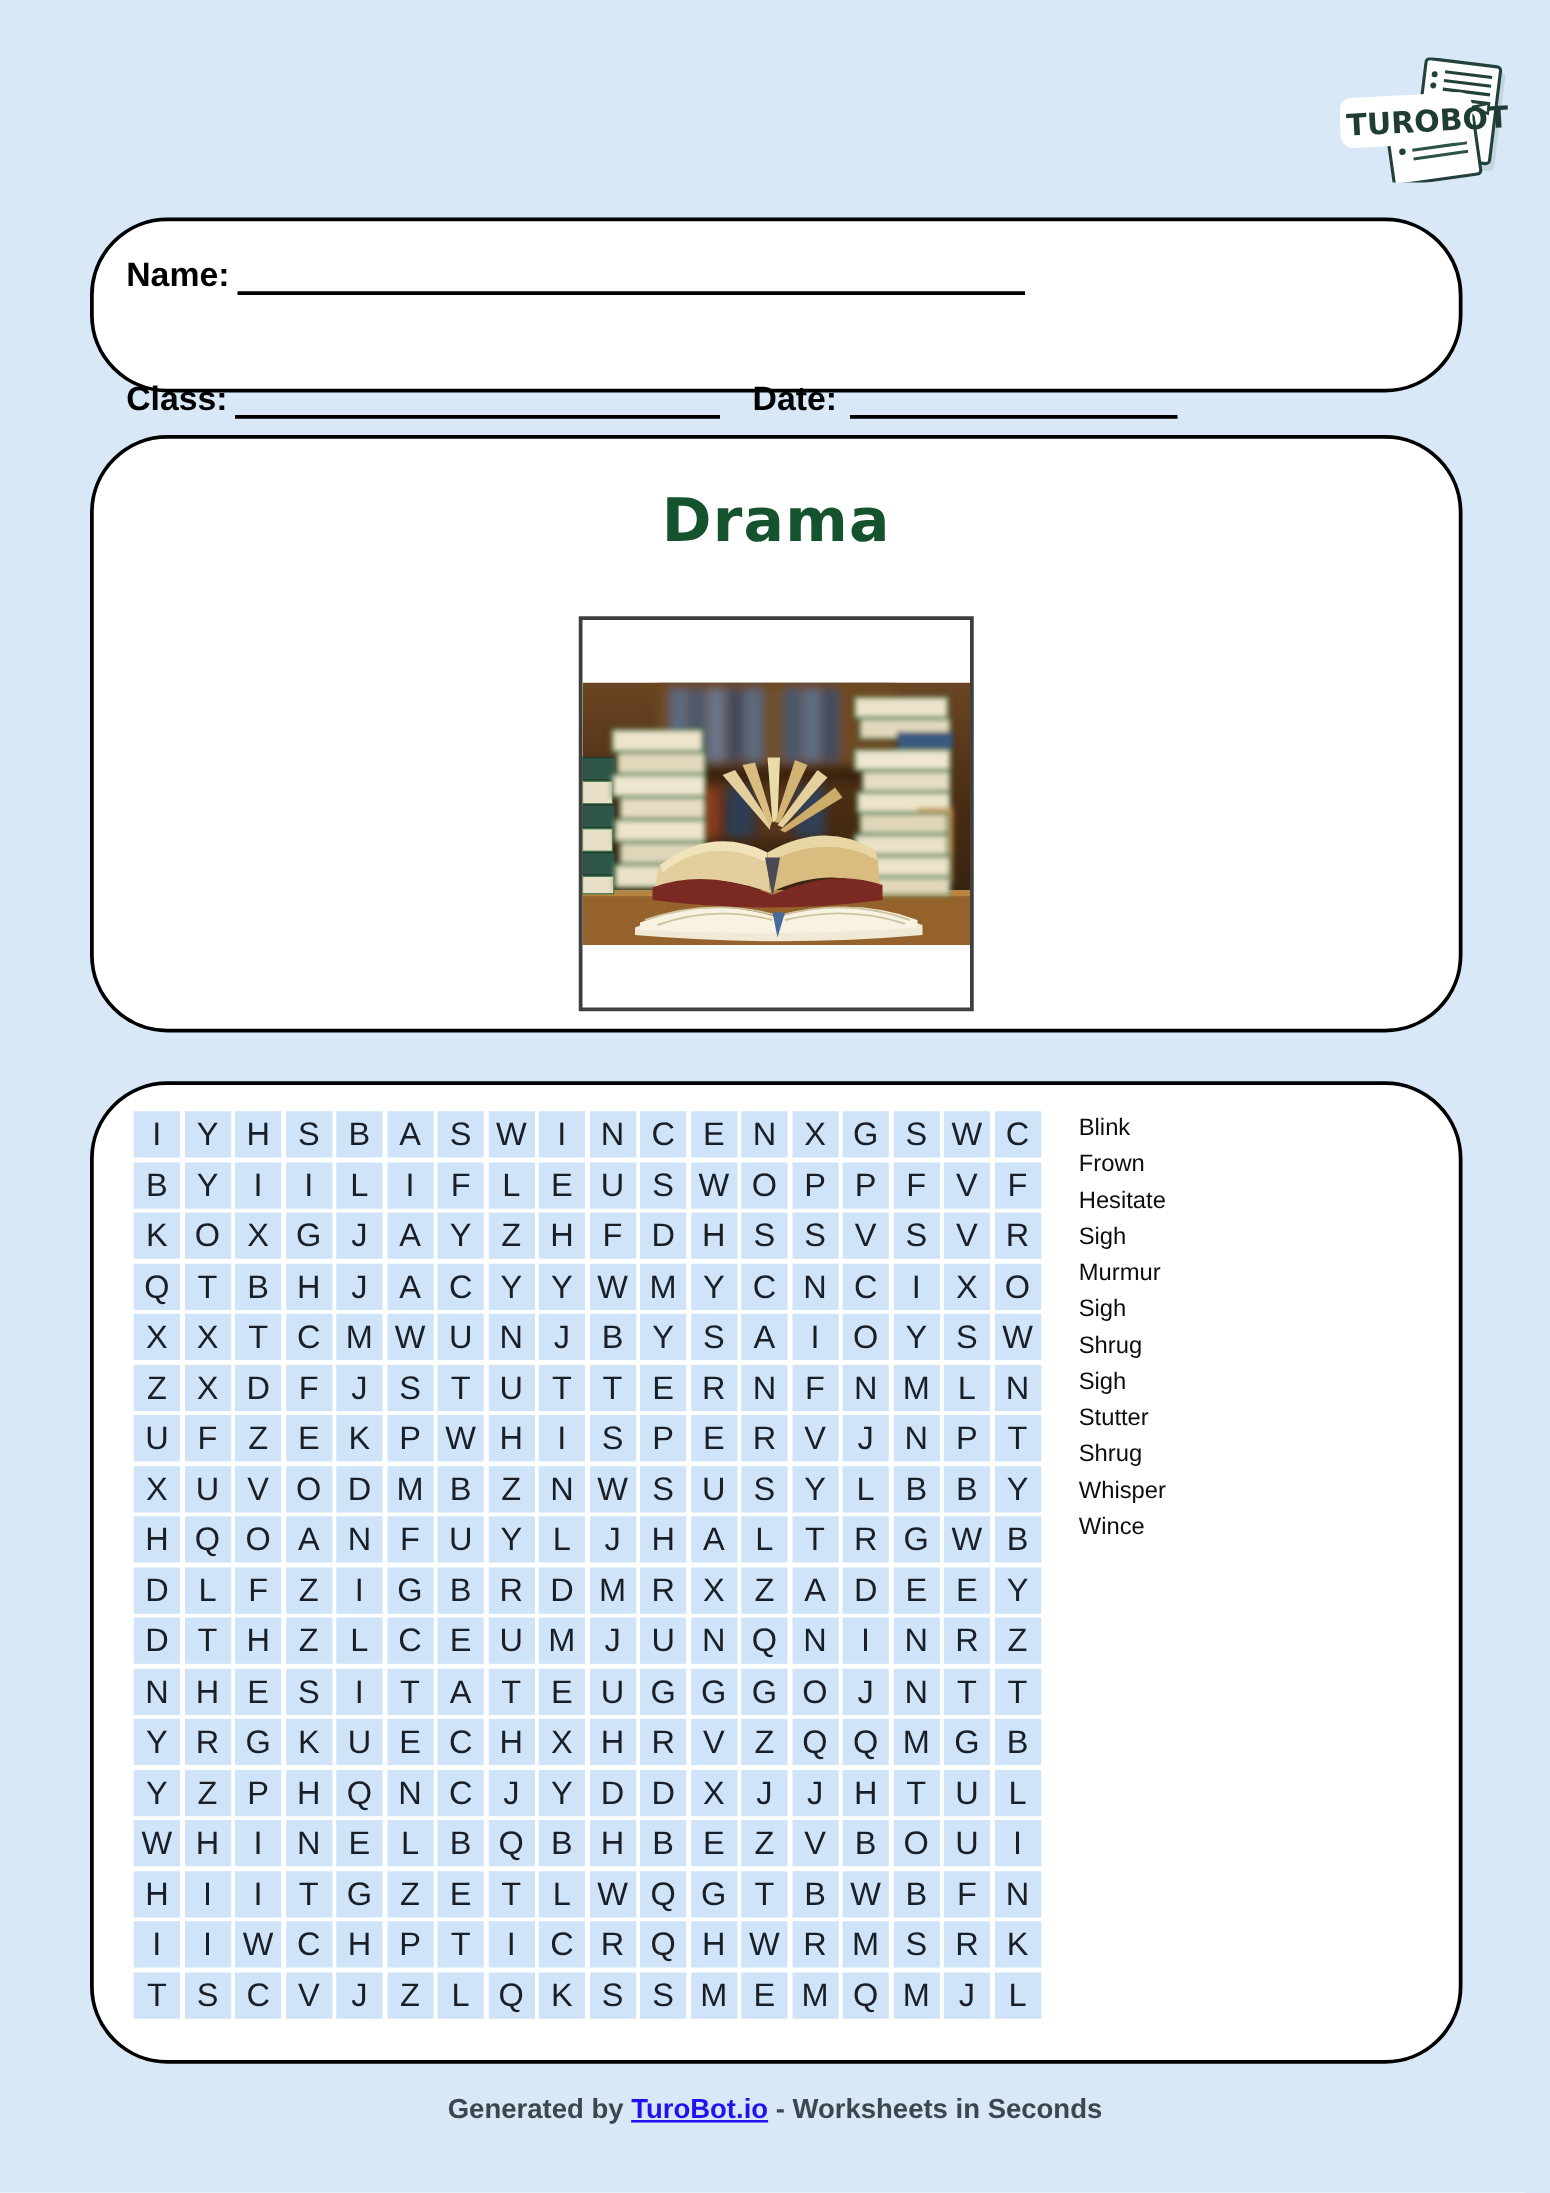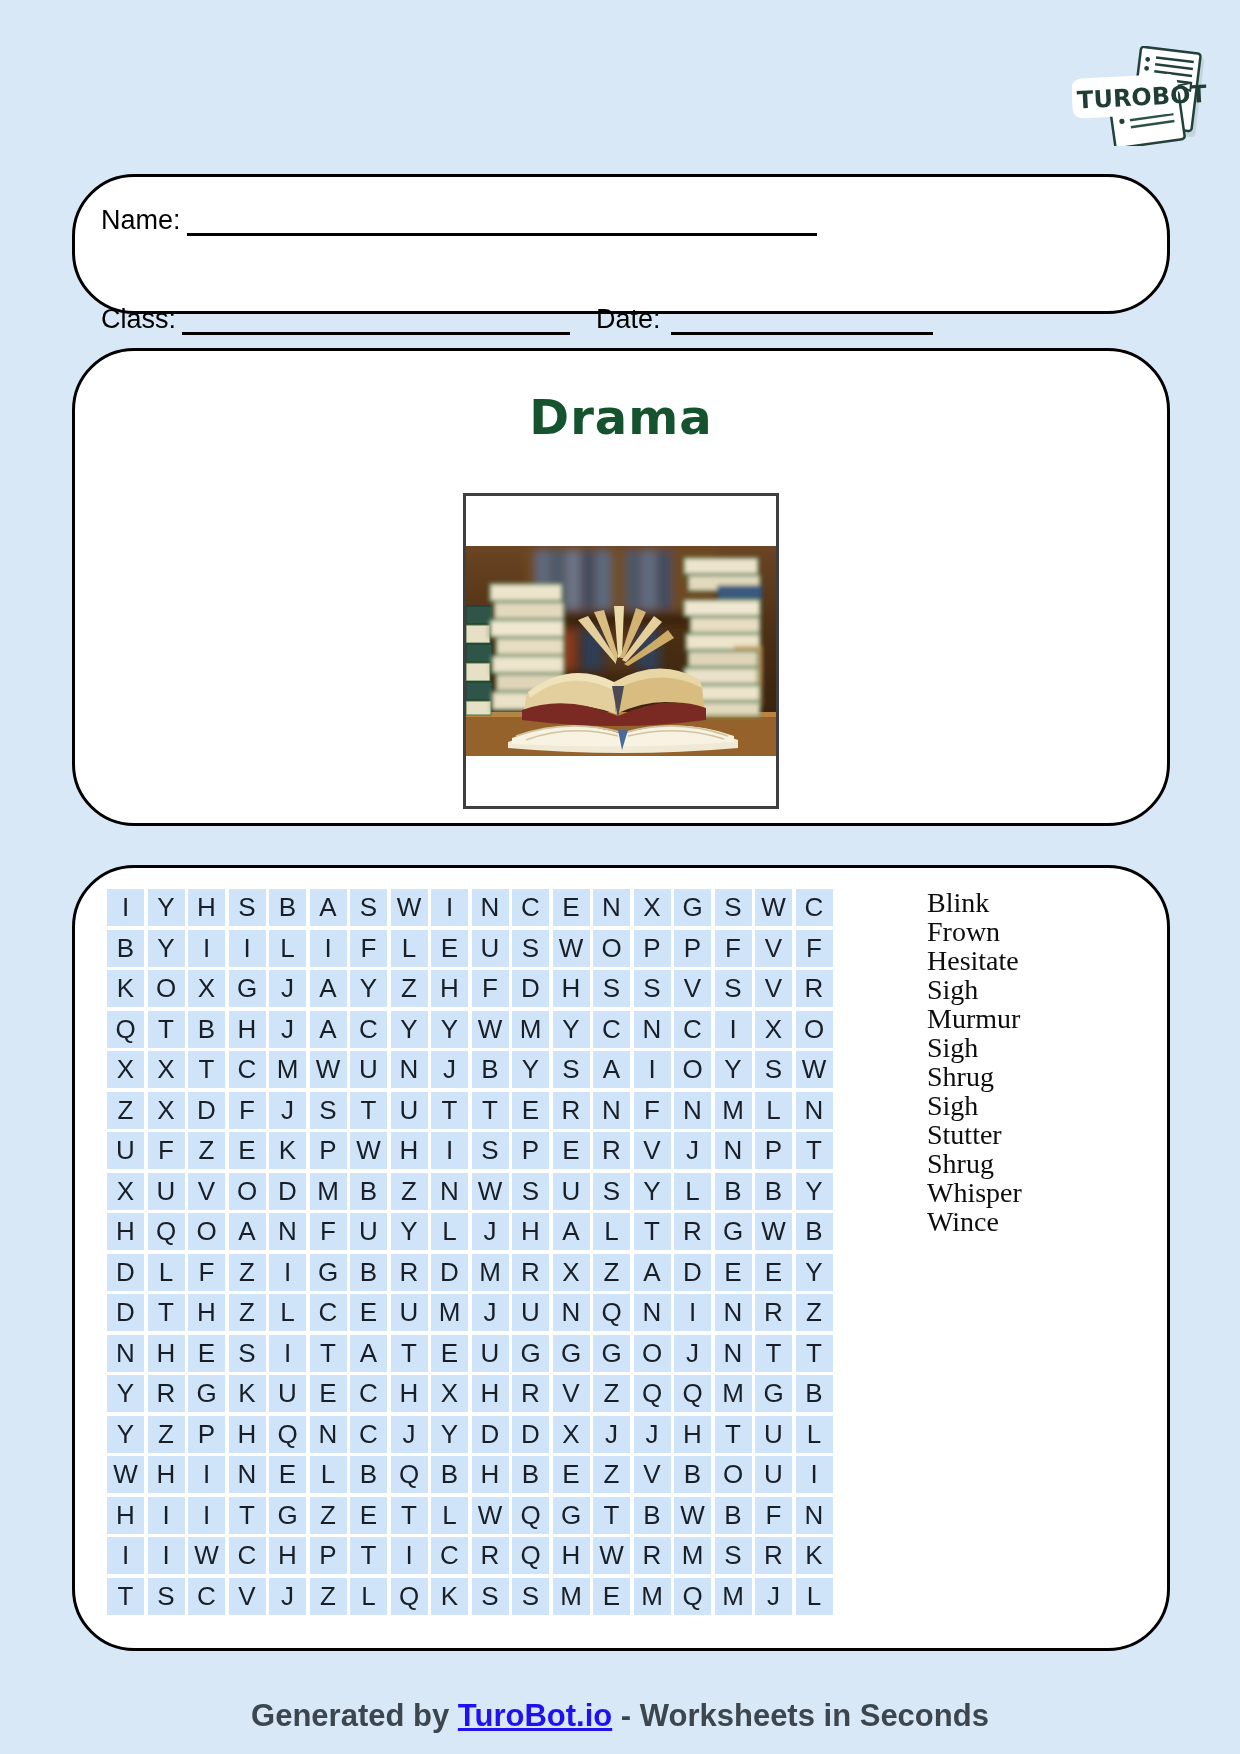--- a/index.html
+++ b/index.html
@@ -14,21 +14,21 @@
   .logo{position:absolute;top:46px;left:1072px;width:138px;height:100px;}
   
   .card{
     position:absolute;left:72px;width:1098px;
     background:#ffffff;border:3px solid #000;box-sizing:border-box;
   }
   .name-card{top:174px;height:140px;border-radius:62px;}
   .title-card{top:348px;height:478px;border-radius:62px;}
   .ws-card{top:865px;height:786px;border-radius:62px;}
   
-  .field-row{position:absolute;left:26px;font-weight:normal;font-size:27px;color:#000;white-space:nowrap;}
+  .field-row{position:absolute;left:26px;font-weight:bold;font-size:27px;color:#000;white-space:nowrap;}
   .row-name{top:28px;}
   .row-class{top:82px;margin-top:45px;}
   .blank{display:inline-block;border-bottom:3px solid #000;height:26px;vertical-align:bottom;}
   .blank-name{width:630px;margin-left:6px;}
   .blank-class{width:388px;margin-left:6px;}
   .date-label{margin-left:26px;}
   .blank-date{width:262px;margin-left:10px;}
   
   .puzzle-title{
     position:absolute;top:38px;left:0;width:100%;
@@ -48,29 +48,29 @@
     grid-auto-rows:37px;
     gap:3.5px;
   }
   .grid .cell{
     background:#cfe4f9;
     display:flex;align-items:center;justify-content:center;
     font-size:26px;color:#1a1f27;
     font-family:"Liberation Sans", sans-serif;
   }
   .word-list{
-    position:absolute;left:852px;top:20px;
+    position:absolute;left:788px;top:20px;
     list-style:none;margin:0;padding:0;
-    font-size:28px;line-height:29px;color:#0d0d0d;
-    font-family:Liberation Serif, serif;
+    font-size:19px;line-height:29px;color:#0d0d0d;
+    font-family:Liberation Sans, sans-serif;
   }
   
   .footer{
     position:absolute;top:1674px;left:0;width:100%;
-    text-align:center;font-size:31px;font-weight:bold;color:#3d464e;margin-top:24px;
+    text-align:center;font-size:22px;font-weight:bold;color:#3d464e;
   }
   .footer a{color:#2012f0;text-decoration:underline;}
 </style>
 </head>
 <body>
 
 <div class="page">
 
   <div class="logo">
     <svg viewBox="0 0 138 100" width="138" height="100">

